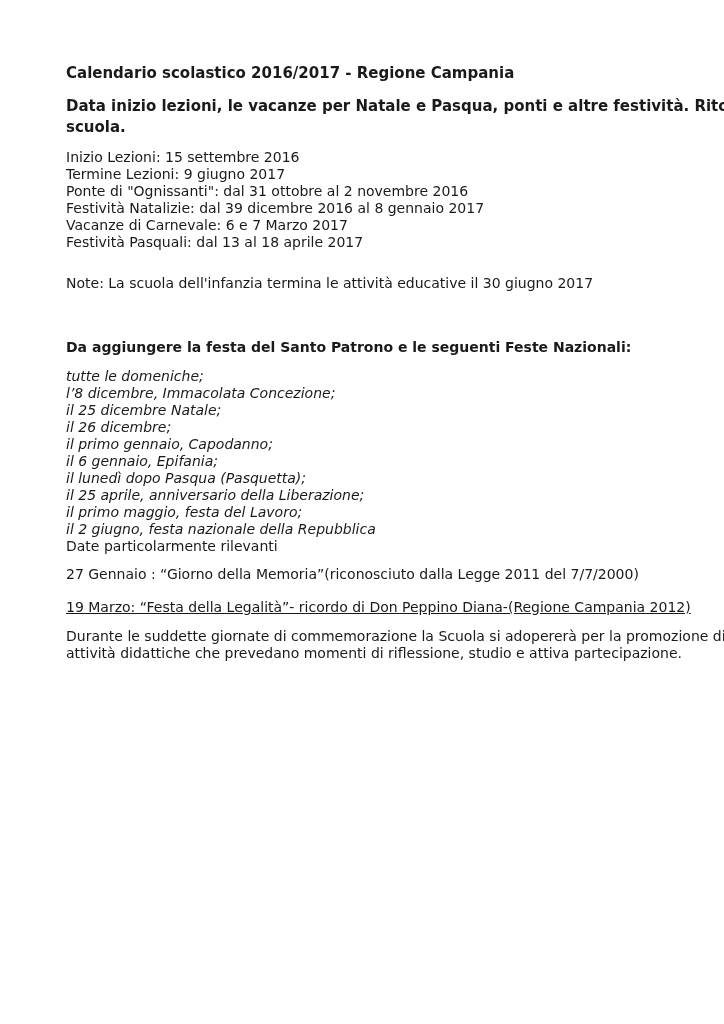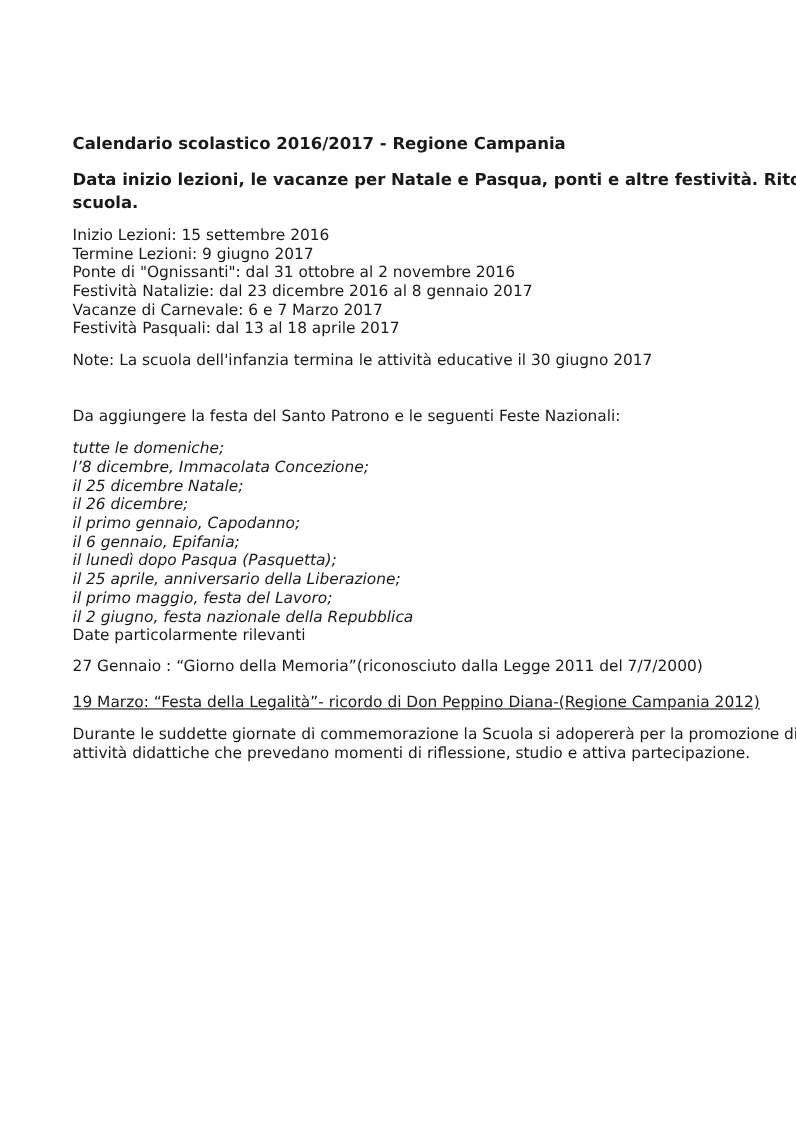--- a/index.html
+++ b/index.html
@@ -8,43 +8,43 @@
   .page {
     position: relative;
     width: 724px;
     height: 1024px;
     background: #ffffff;
     overflow: hidden;
     font-family: "DejaVu Sans", "Liberation Sans", sans-serif;
     color: #1a1a1a;
   }
   .content {
-    padding: 120px 40px 0 66px;
+    padding: 63px 40px 0 66px;
   }
   .content h1,
   .content p {
     font-size: 14px;
     line-height: 17px;
     white-space: pre;
     font-weight: normal;
   }
   h1.doc-title {
     font-size: 15px;
     line-height: 20px;
     font-weight: bold;
   }
   p.doc-subtitle {
     margin-top: 13px;
     font-size: 15px;
     line-height: 21px;
     font-weight: bold;
   }
   p.schedule-block   { margin-top: 11px; }
-  p.note-line        { margin-top: 12px; }
-  p.additions-intro  { margin-top: 34px; }
+  p.note-line        { margin-top: 24px; }
+  p.additions-intro  { margin-top: 47px; font-weight: bold; }
   p.holidays-block   { margin-top: 12px; font-style: italic; }
   p.relevant-heading { }
   p.date-memoria     { margin-top: 11px; }
   p.date-foibe       { margin-top: 10px; }
   p.date-legalita    { margin-top: 16px; text-decoration: underline; }
   p.closing-par      { margin-top: 12px; }
 </style>
 </head>
 <body>
 
@@ -52,21 +52,21 @@
   <div class="content">
 
     <h1 class="doc-title">Calendario scolastico 2016/2017 - Regione Campania</h1>
 
     <p class="doc-subtitle">Data inizio lezioni, le vacanze per Natale e Pasqua, ponti e altre festività. Ritorno a
 scuola.</p>
 
     <p class="schedule-block">Inizio Lezioni: 15 settembre 2016
 Termine Lezioni: 9 giugno 2017
 Ponte di "Ognissanti": dal 31 ottobre al 2 novembre 2016
-Festività Natalizie: dal 23 dicembre 2016 al 8 gennaio 2017
+Festività Natalizie: dal 39 dicembre 2016 al 8 gennaio 2017
 Vacanze di Carnevale: 6 e 7 Marzo 2017
 Festività Pasquali: dal 13 al 18 aprile 2017</p>
 
     <p class="note-line">Note: La scuola dell'infanzia termina le attività educative il 30 giugno 2017</p>
 
     <p class="additions-intro">Da aggiungere la festa del Santo Patrono e le seguenti Feste Nazionali:</p>
 
     <p class="holidays-block">tutte le domeniche;
 l’8 dicembre, Immacolata Concezione;
 il 25 dicembre Natale;

